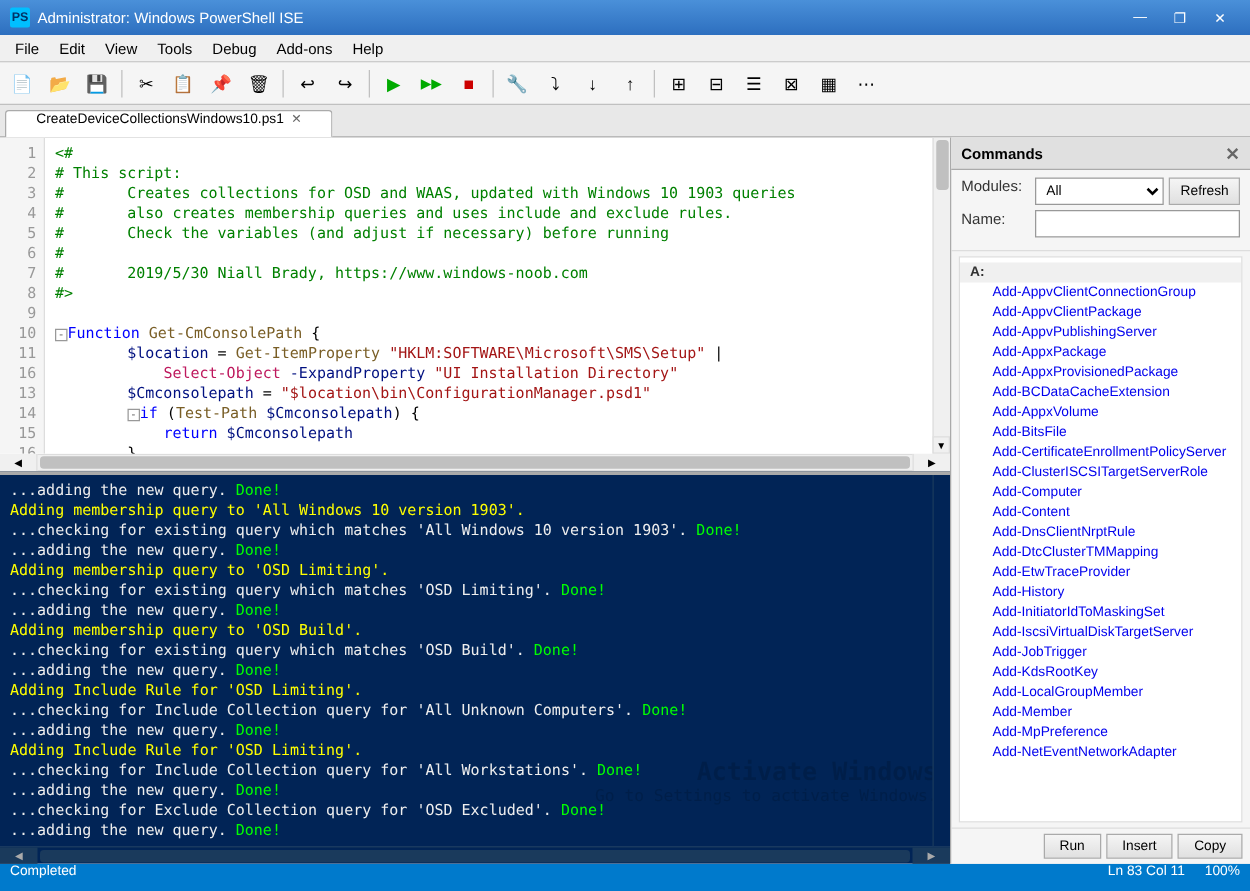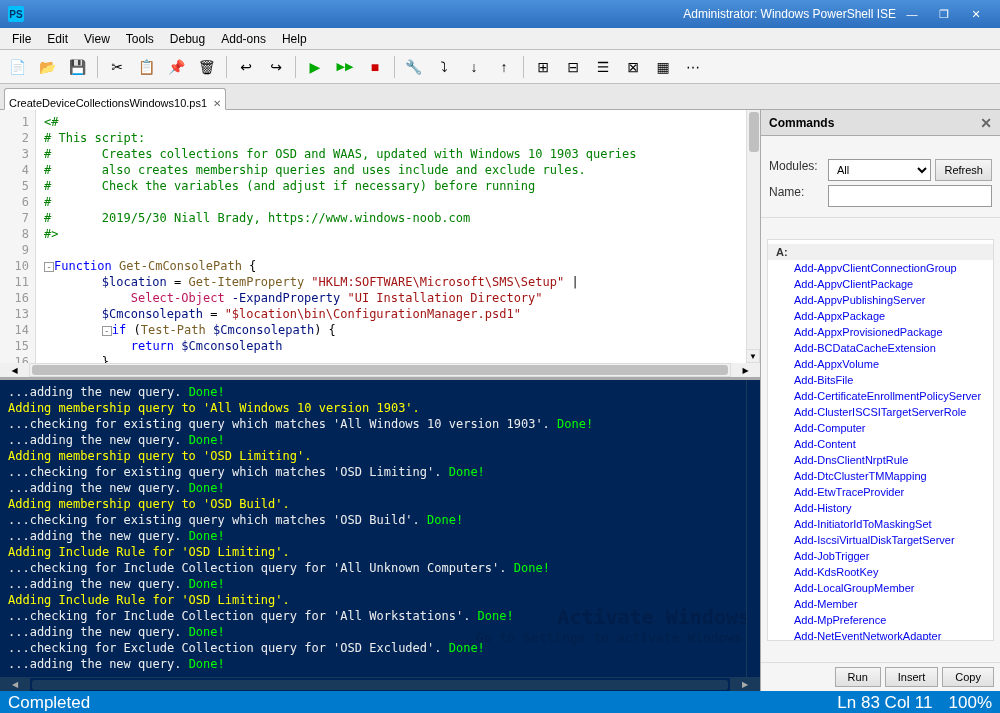--- a/index.html
+++ b/index.html
@@ -16,21 +16,21 @@
       font-size: 12px;
       user-select: none;
     }
     #titlebar .app-icon {
       width: 16px; height: 16px; margin-right: 6px;
       background: #00bfff;
       border-radius: 2px;
       display: flex; align-items: center; justify-content: center;
       font-size: 10px; font-weight: bold; color: #003366;
     }
-    #titlebar .title { flex: 1; text-align: right; }
+    #titlebar .title { flex: 1; }
     #titlebar .win-controls { display: flex; gap: 0; }
     #titlebar .win-btn {
       width: 32px; height: 28px; display: flex; align-items: center; justify-content: center;
       cursor: pointer; font-size: 11px; color: white;
     }
 
     
     #menubar {
       background: #f0f0f0;
       height: 22px;
@@ -69,22 +69,22 @@
     #tabbar {
       background: #e8e8e8;
       height: 26px;
       display: flex;
       align-items: flex-end;
       padding: 0 4px;
       border-bottom: 1px solid #aaa;
     }
     .tab {
       height: 22px;
-      padding: 0 4px;
-      display: flex; align-items: flex-end; gap: 6px;
+      padding: 0 24px;
+      display: flex; align-items: flex-start; gap: 6px;
       background: #ddd;
       border: 1px solid #aaa;
       border-bottom: none;
       cursor: pointer;
       font-size: 11px;
       border-radius: 3px 3px 0 0;
     }
     .tab.active { background: white; border-bottom: 1px solid white; margin-bottom: -1px; z-index: 1; }
     .tab .close-tab { cursor: pointer; font-size: 10px; color: #666; }
 
@@ -164,21 +164,20 @@
       position: absolute; right: 0; top: 0; bottom: 0;
     }
 
     
     #commands-panel {
       width: 240px;
       background: #f5f5f5;
       border-left: 1px solid #aaa;
       display: flex;
       flex-direction: column;
-      gap: 17px;
     }
     #commands-header {
       background: #e0e0e0;
       height: 26px;
       display: flex;
       align-items: center;
       padding: 0 8px;
       border-bottom: 1px solid #aaa;
       font-size: 12px;
       font-weight: 600;
@@ -269,24 +268,24 @@
       pointer-events: none;
       text-align: right;
       line-height: 1.3;
     }
 
     
     #statusbar {
       background: #007acc;
       height: 22px;
       display: flex;
-      align-items: flex-end;
+      align-items: flex-start;
       padding: 0 8px;
       color: white;
-      font-size: 17px;
+      font-size: 11px;
     }
     #statusbar .status-left { flex: 1; }
     #statusbar .status-right { display: flex; gap: 16px; }
     .fold-btn {
       display: inline-block;
       width: 10px;
       height: 10px;
       border: 1px solid #999;
       text-align: center;
       line-height: 9px;

